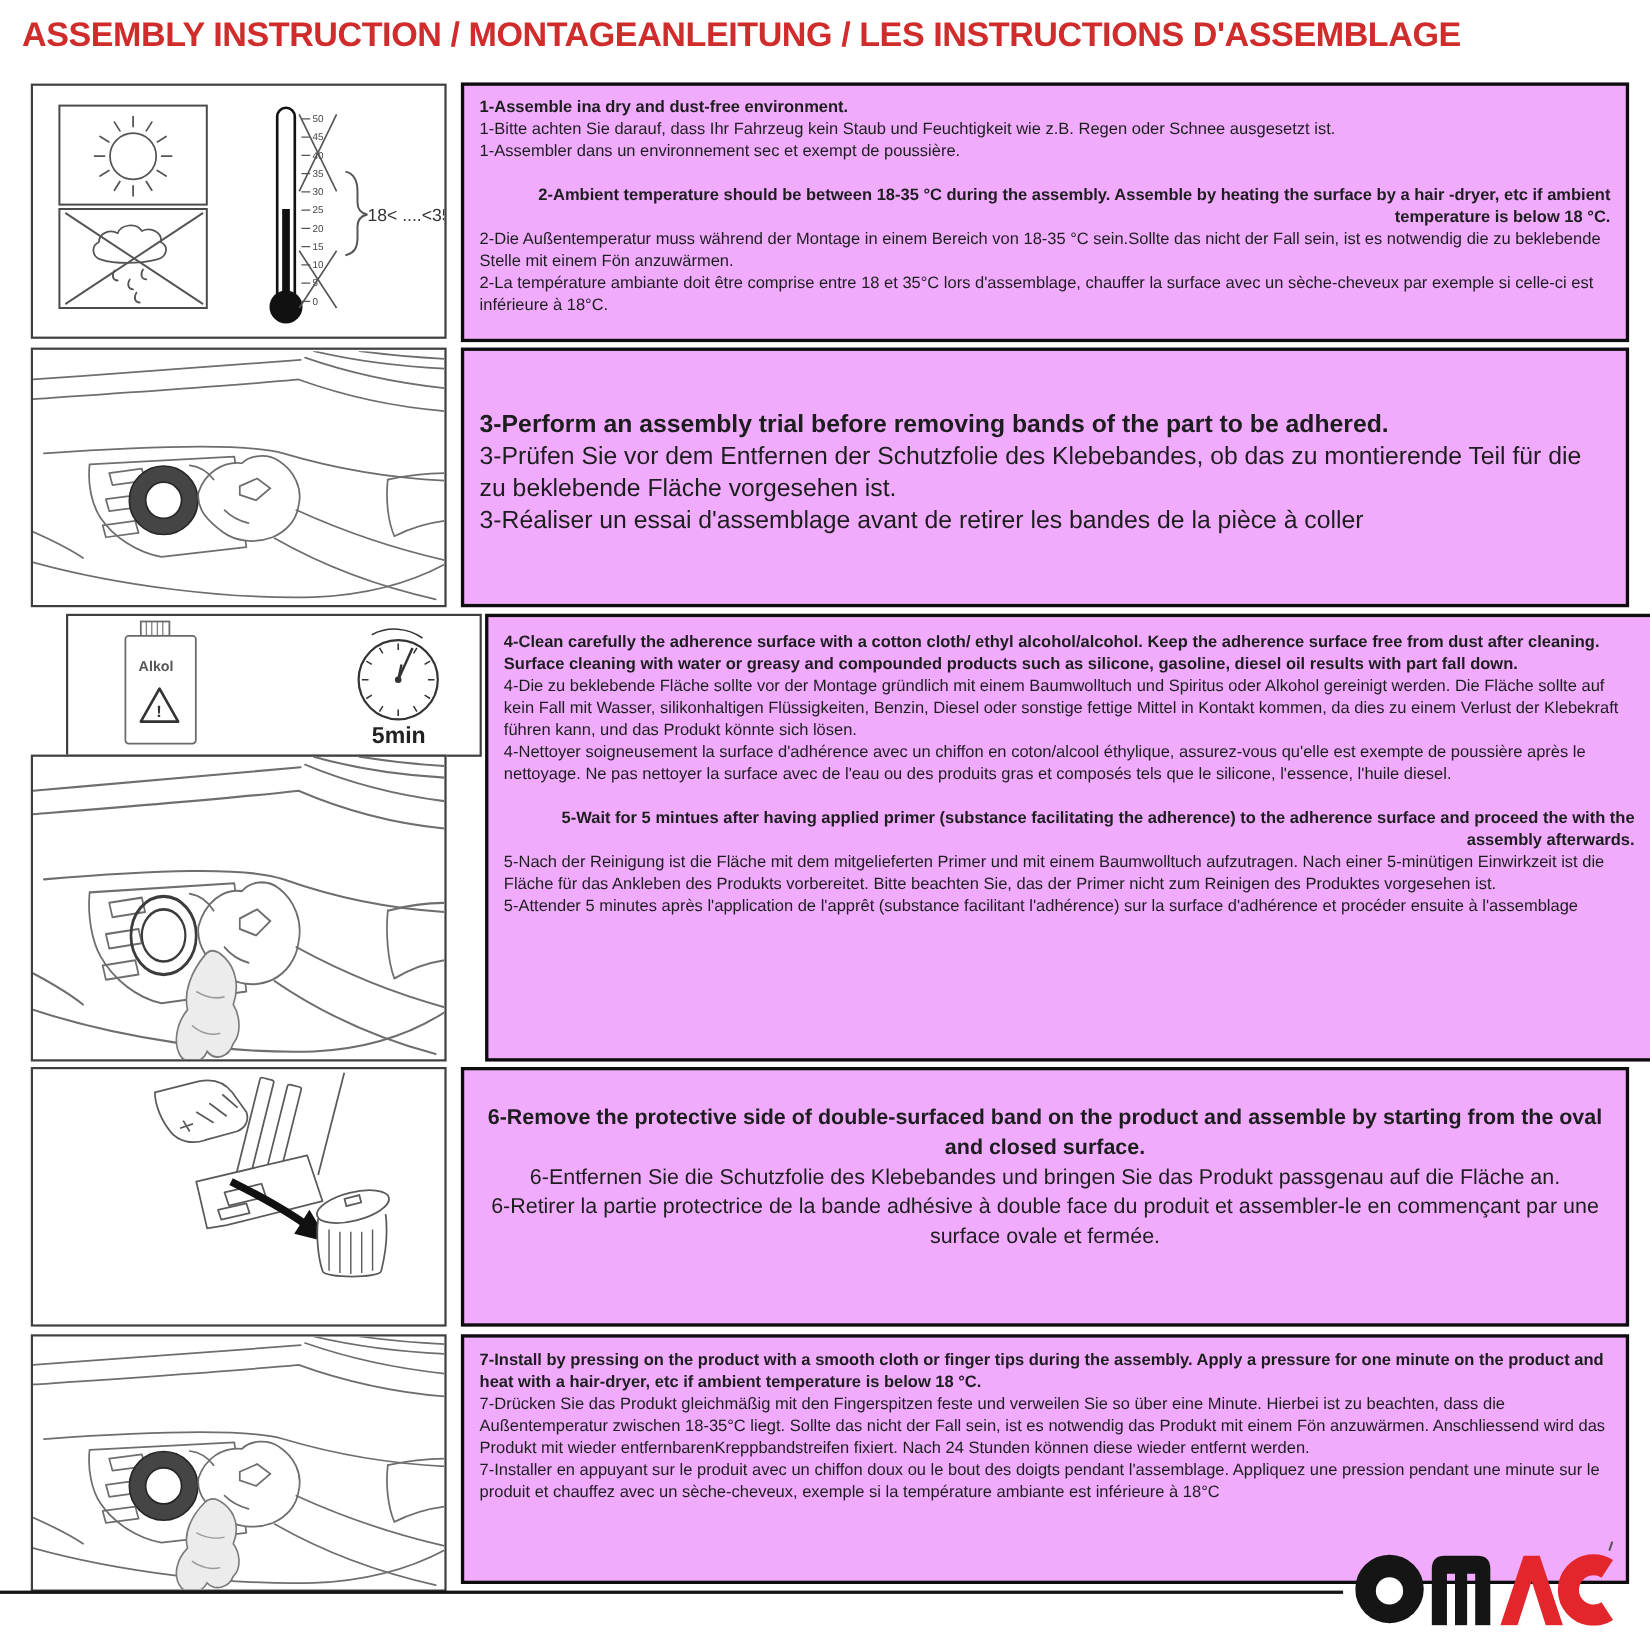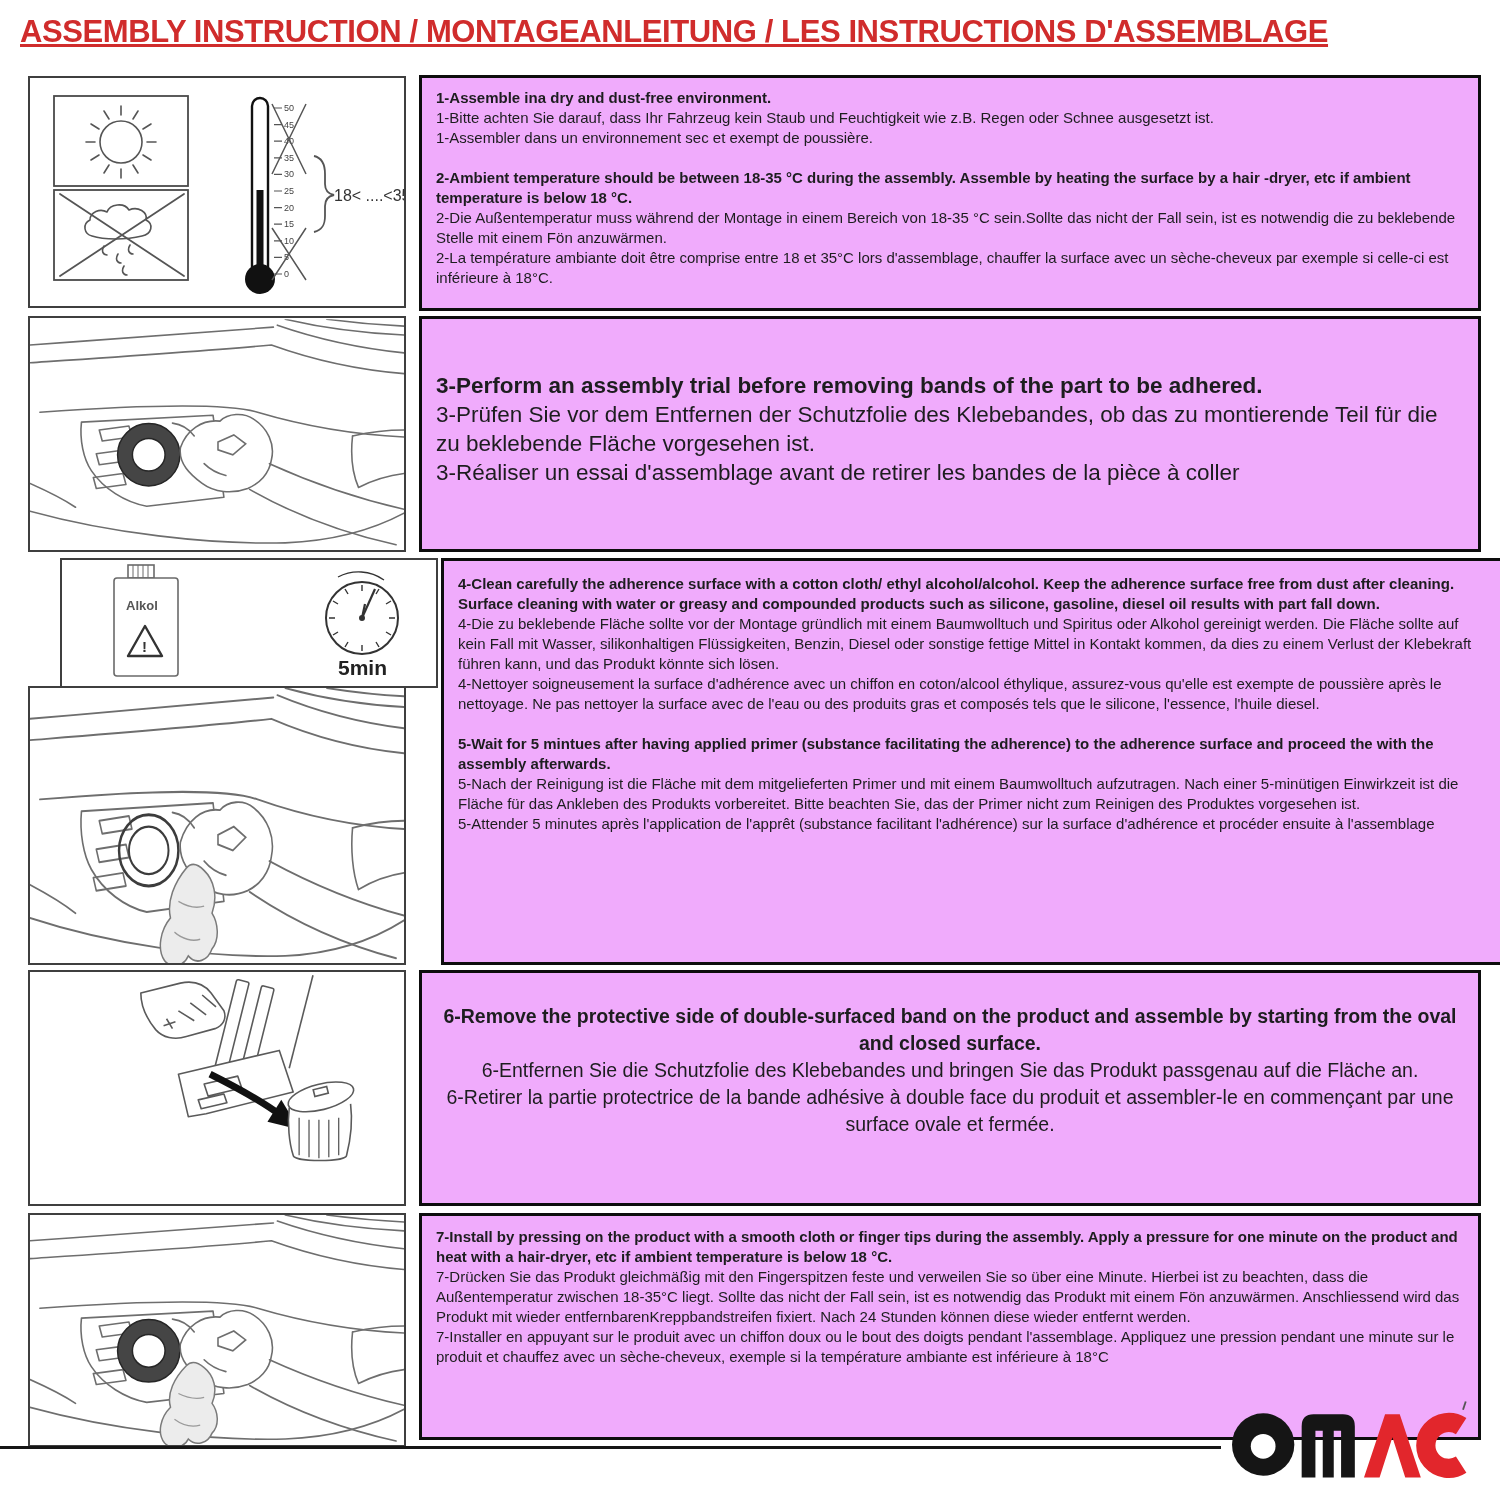--- a/index.html
+++ b/index.html
@@ -1,25 +1,25 @@
 <!DOCTYPE html>
 <html><head>
 <meta charset="utf-8">
 <style>
   html,body{margin:0;padding:0;background:#fff;}
   body{width:1500px;height:1500px;font-family:"Liberation Sans",sans-serif;color:#1d1d1f;}
   .page{position:relative;width:1500px;height:1500px;overflow:hidden;background:#fff;}
   .title{position:absolute;left:20px;top:14px;font-size:31px;font-weight:700;letter-spacing:-0.4px;
-         color:#d02c2c;white-space:nowrap;text-decoration:underline;}
+         color:#d02c2c;white-space:nowrap;}
   .ill-box{position:absolute;border:2px solid #3f3f3f;background:#fff;box-sizing:border-box;overflow:hidden;}
   .txt-panel{position:absolute;border:3px solid #0d0d0d;background:#f0abfc;box-sizing:border-box;
              padding:10px 14px;overflow:hidden;}
   p{margin:0;}
   .b{font-weight:700;}
-  .gap{margin-top:20px;}
+  .gap{margin-top:20px;text-align:right;}
   #panel1{left:419px;top:75px;width:1062px;height:236px;font-size:15px;line-height:20px;}
   #panel2{left:419px;top:316px;width:1062px;height:236px;font-size:22.5px;line-height:29px;padding-top:52px;}
   #panel3{left:441px;top:558px;width:1062px;height:407px;font-size:15px;line-height:20px;padding-top:13px;}
   #panel4{left:419px;top:970px;width:1062px;height:236px;font-size:19.5px;line-height:27px;padding-top:30px;text-align:center;}
   #panel5{left:419px;top:1213px;width:1062px;height:227px;font-size:15px;line-height:20px;padding-top:11px;}
   #box1{left:28px;top:76px;width:378px;height:232px;}
   #box2{left:28px;top:316px;width:378px;height:236px;}
   #box3a{left:28px;top:558px;width:378px;height:130px;margin-left:32px;}
   #box3b{left:28px;top:686px;width:378px;height:279px;}
   #box4{left:28px;top:970px;width:378px;height:236px;}

